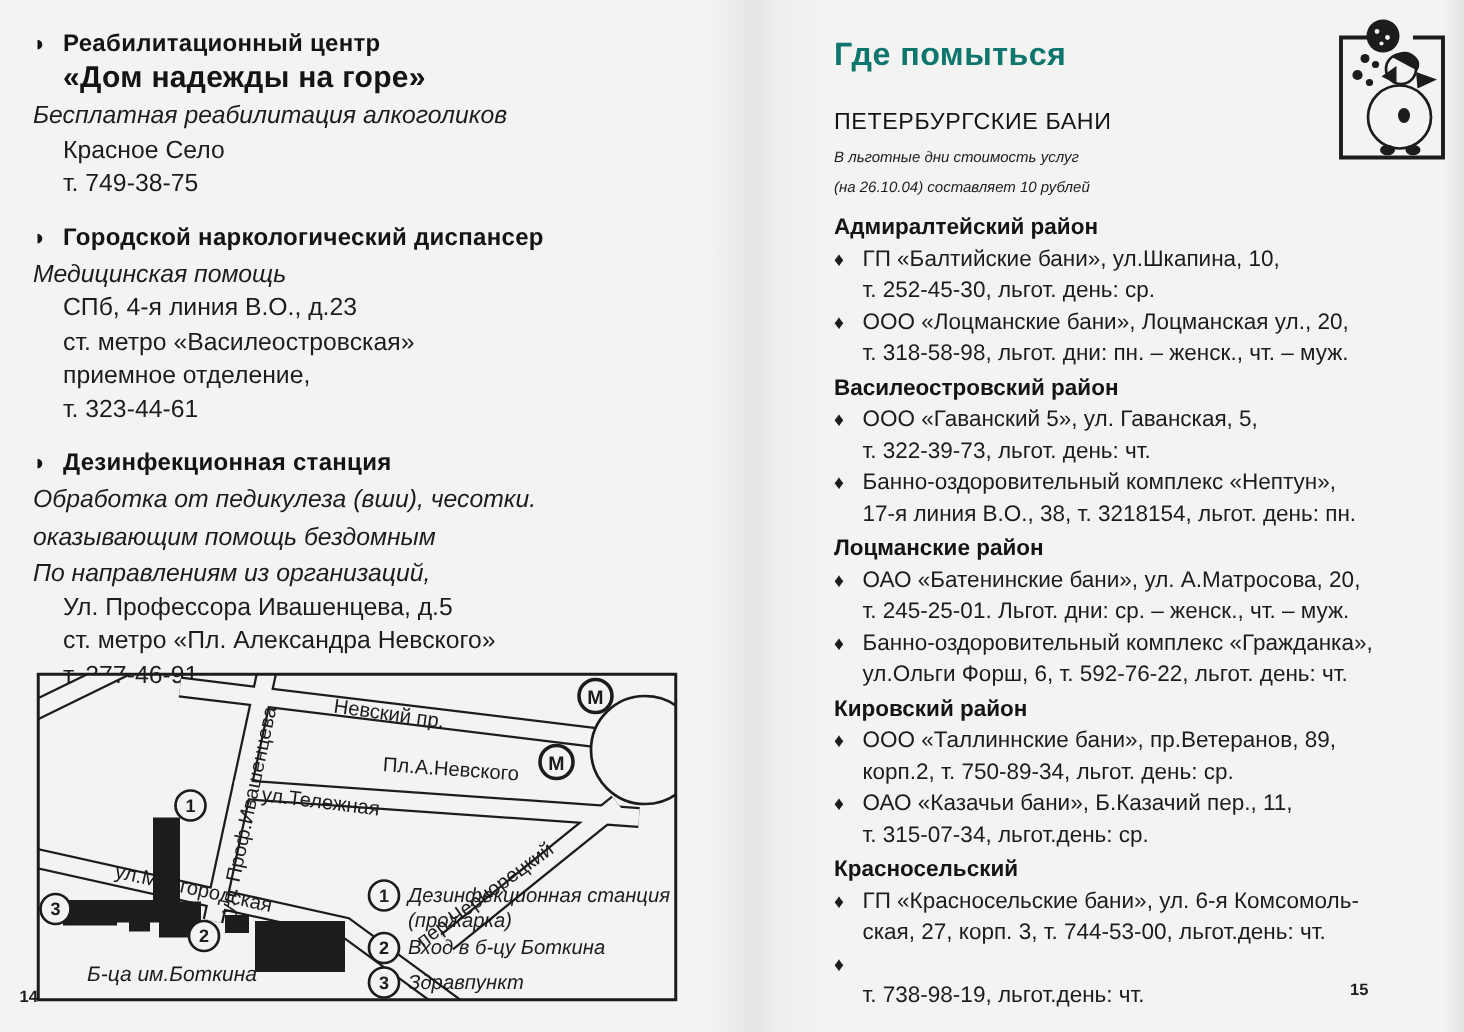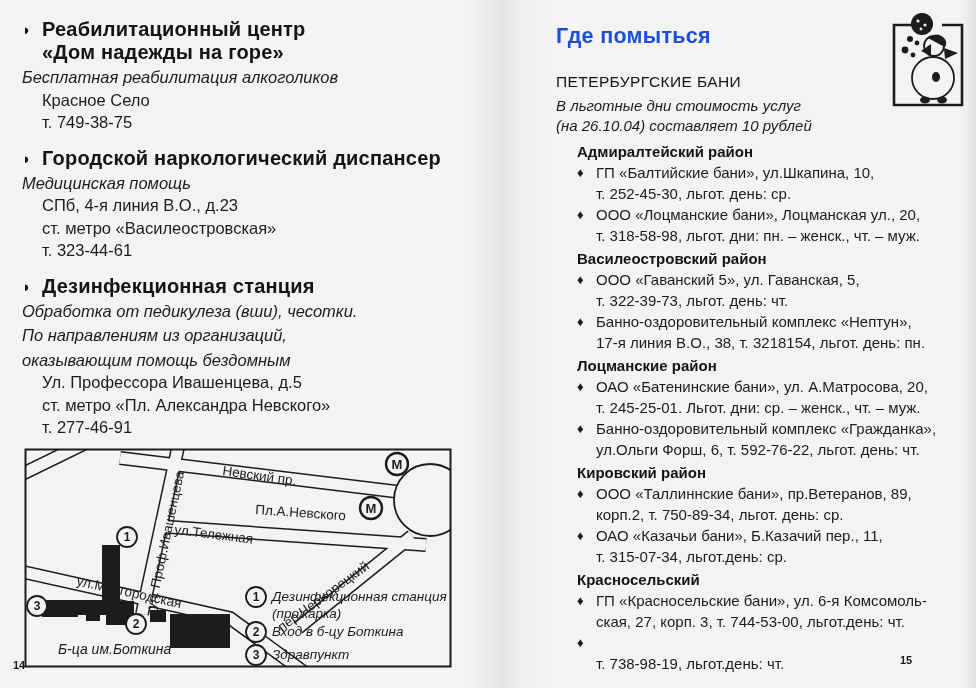--- a/index.html
+++ b/index.html
@@ -20,35 +20,35 @@
     position:absolute;right:0;top:0;width:14px;height:688px;
     background:linear-gradient(90deg,rgba(0,0,0,0) 0%,rgba(0,0,0,0.07) 100%);
     pointer-events:none;
   }
 
   
   .left-page{position:absolute;left:0;top:0;width:500px;height:688px;padding:18px 0 0 22px;box-sizing:border-box;}
   .section{margin-bottom:13px;}
   .sec-title-row{display:flex;align-items:flex-start;}
   .sec-bullet{width:20px;flex:0 0 20px;font-size:15px;line-height:23px;color:#141414;}
-  .sec-title{font-weight:bold;font-size:20px;line-height:23px;letter-spacing:0.2px;color:#141414;}
+  .sec-title{font-weight:bold;font-size:16px;line-height:23px;letter-spacing:0.2px;color:#141414;}
   .sec-title-line2{padding-left:20px;font-weight:bold;font-size:20px;line-height:23px;letter-spacing:0.2px;color:#141414;}
   .sec-desc{font-style:italic;font-size:16.5px;line-height:22.5px;margin-top:2px;}
   .sec-detail{padding-left:20px;font-size:16.5px;line-height:22.5px;}
   .map-wrap{position:absolute;left:24px;top:448px;width:428px;height:220px;}
   .map-wrap svg{display:block;}
   .pagenum-left{position:absolute;left:13px;top:659px;font-size:11px;font-weight:bold;}
   .pagenum-right{position:absolute;left:900px;top:654px;font-size:11px;font-weight:bold;}
 
   
   .right-page{position:absolute;left:556px;top:18px;width:406px;}
-  .rp-title{font-size:21.5px;font-weight:bold;letter-spacing:0.3px;margin:6px 0 24px 0;color:#1d4ed8;}
+  .rp-title{font-size:21.5px;font-weight:bold;letter-spacing:0.3px;margin:6px 0 24px 0;color:#0f766e;}
   .rp-heading{font-size:15.5px;font-weight:normal;letter-spacing:0.4px;margin:0 0 5px 0;color:#141414;}
-  .rp-note{font-style:italic;font-size:15px;line-height:19.5px;}
-  .districts{margin-top:7px;margin-left:21px;}
+  .rp-note{font-style:italic;font-size:10px;line-height:19.5px;}
+  .districts{margin-top:7px;}
   .district-name{font-weight:bold;font-size:15px;line-height:20px;margin-top:3px;color:#141414;}
   .entry{margin-top:1px;}
   .entry-l1{display:flex;font-size:15px;line-height:20.5px;}
   .entry-bullet{width:19px;flex:0 0 19px;font-size:13px;line-height:20.5px;}
   .entry-l2{padding-left:19px;font-size:15px;line-height:20.5px;}
   .wash-icon{position:absolute;left:328px;top:-7px;width:86px;height:102px;}
 
   
   .st-label{font-size:13.5px;fill:#1c1c1c;}
   .st-label-it{font-size:14px;font-style:italic;fill:#1c1c1c;}
@@ -75,31 +75,32 @@
     </div>
 
     <div class="section">
       <div class="sec-title-row">
         <span class="sec-bullet">◗</span>
         <span class="sec-title">Городской наркологический диспансер</span>
       </div>
       <div class="sec-desc">Медицинская помощь</div>
       <div class="sec-detail">СПб, 4-я линия В.О., д.23</div>
       <div class="sec-detail">ст. метро «Василеостровская»</div>
+      <div class="sec-detail">приемное отделение,</div>
       <div class="sec-detail">т. 323-44-61</div>
     </div>
 
     <div class="section">
       <div class="sec-title-row">
         <span class="sec-bullet">◗</span>
         <span class="sec-title">Дезинфекционная станция</span>
       </div>
       <div class="sec-desc">Обработка от педикулеза (вши), чесотки.</div>
+      <div class="sec-desc">оказывающим помощь бездомным</div>
       <div class="sec-desc">По направлениям из организаций,</div>
-      <div class="sec-desc">оказывающим помощь бездомным</div>
       <div class="sec-detail">Ул. Профессора Ивашенцева, д.5</div>
       <div class="sec-detail">ст. метро «Пл. Александра Невского»</div>
       <div class="sec-detail">т. 277-46-91</div>
     </div>
 
     <div class="map-wrap">
       <svg width="428" height="220" viewBox="0 0 428 220">
         <defs>
             <clipPath id="mapclip">
               <rect x="1.5" y="1.5" width="425" height="217"></rect>

